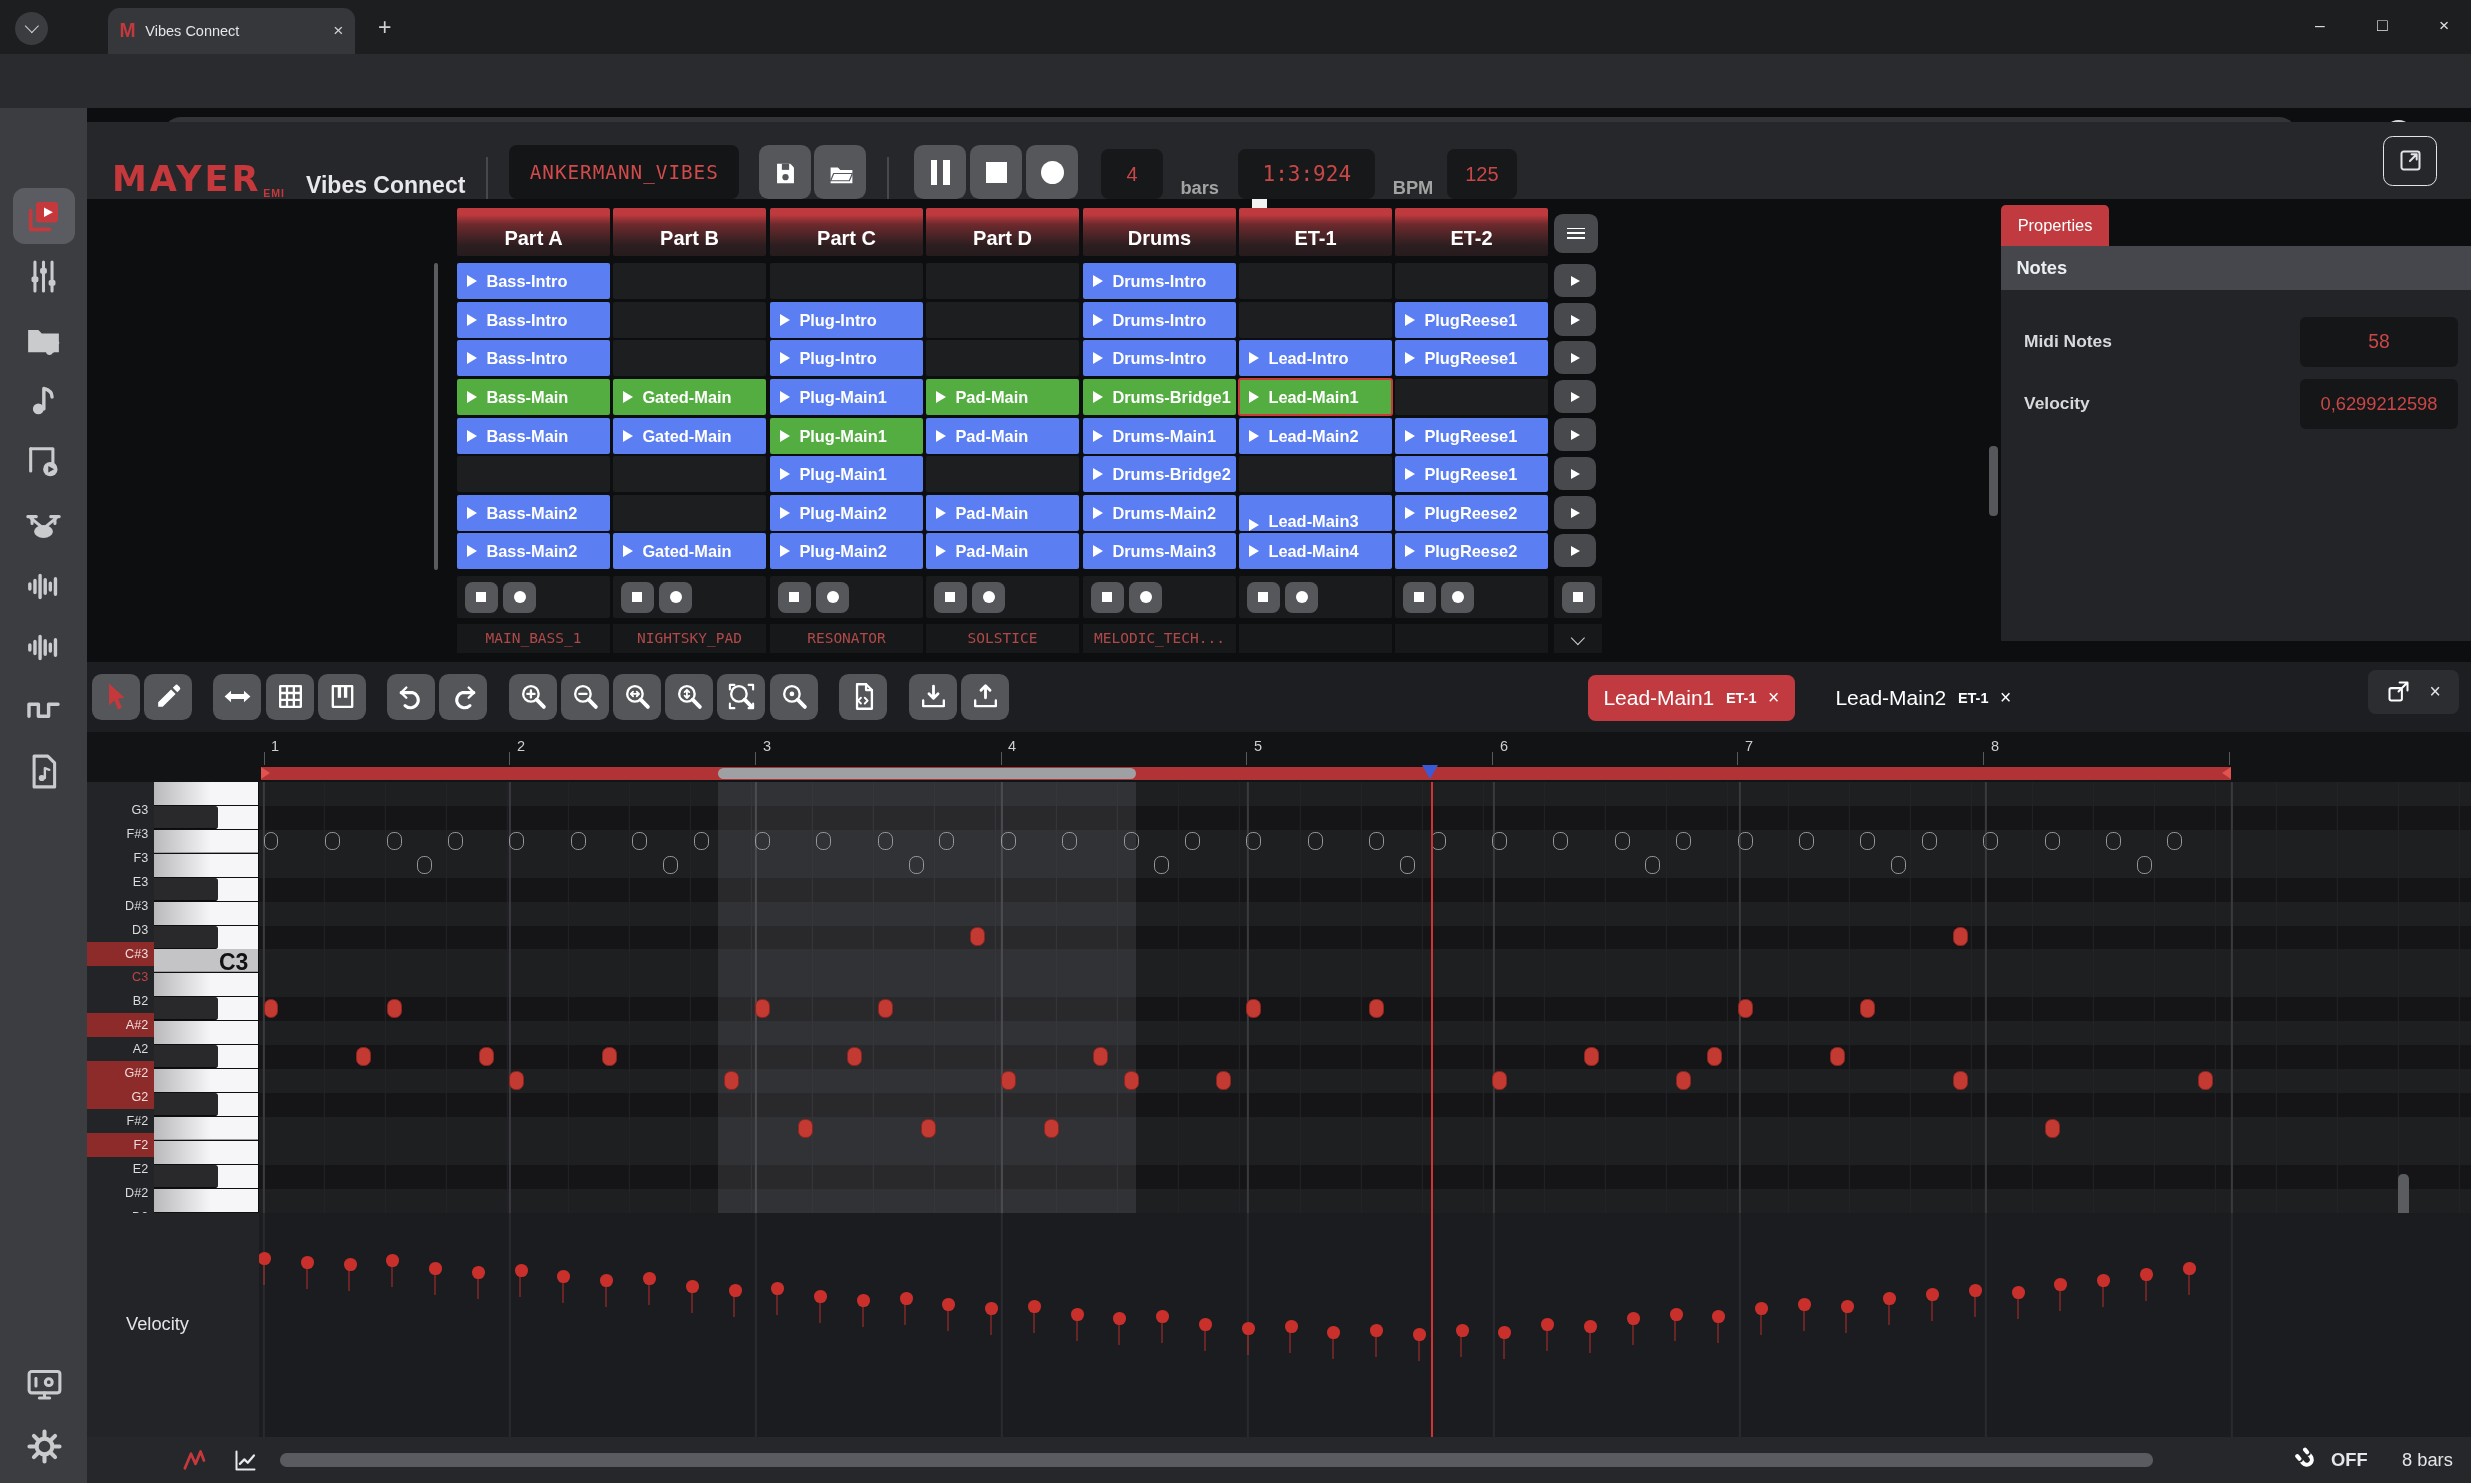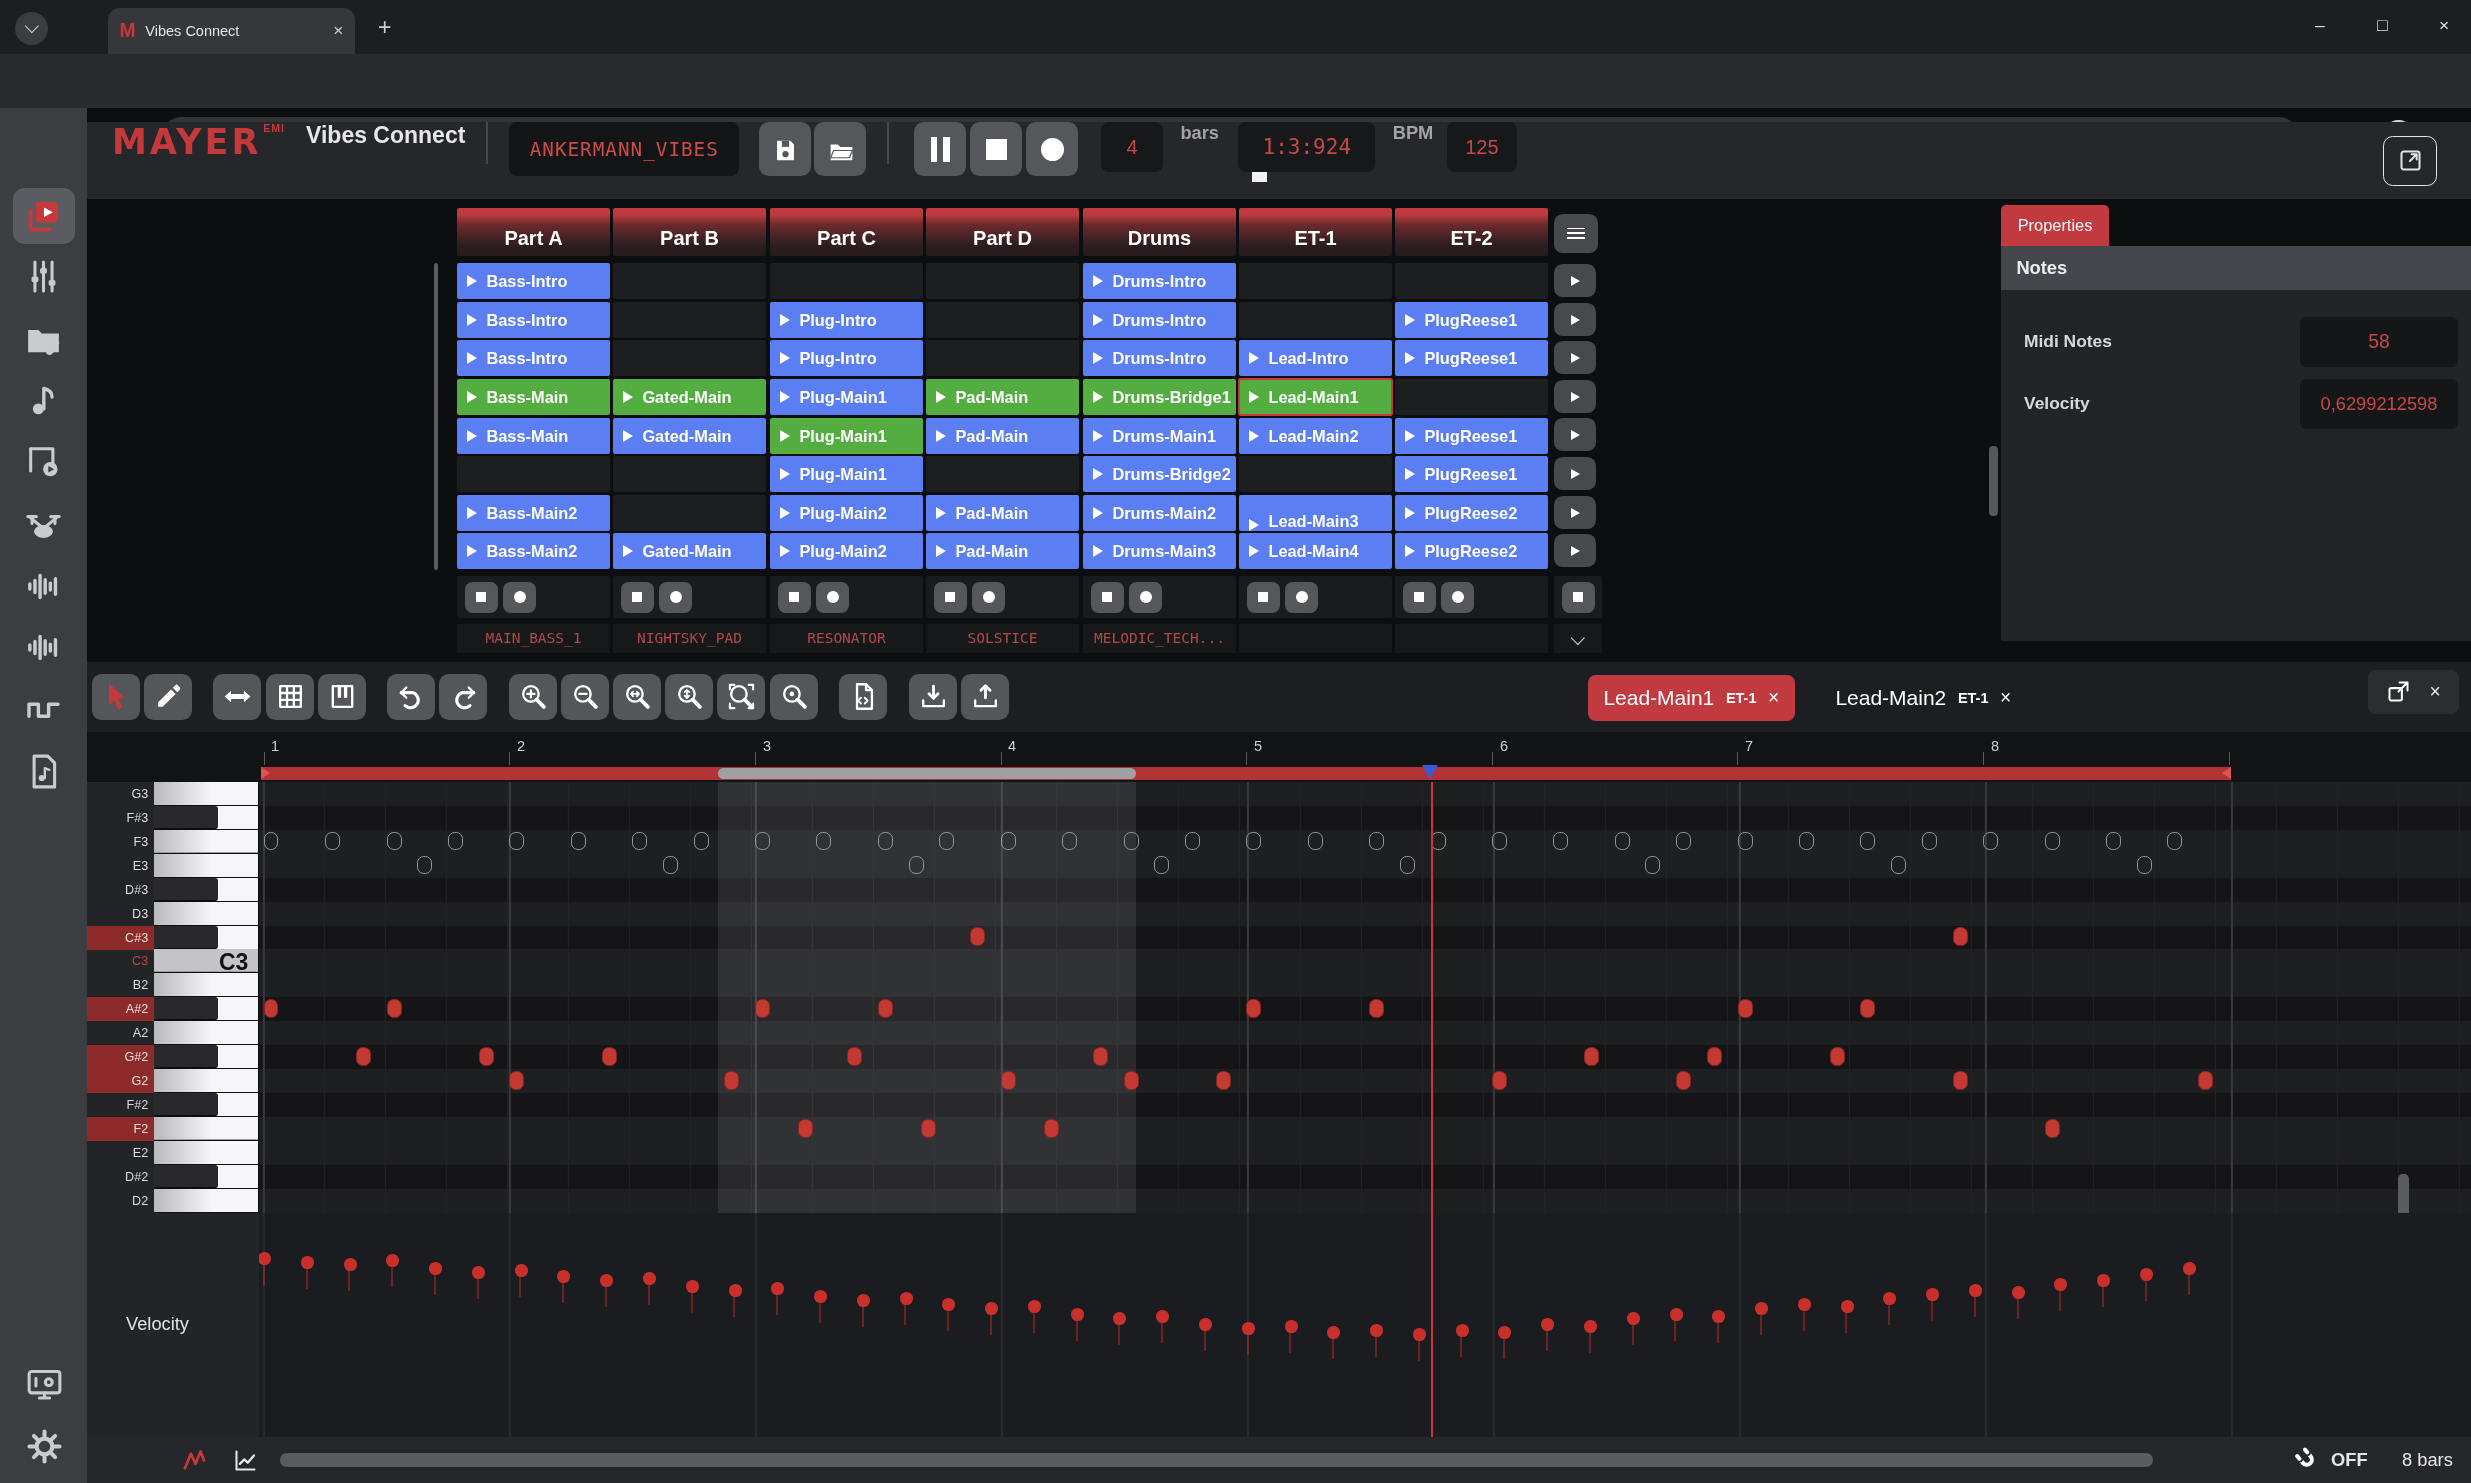--- a/index.html
+++ b/index.html
@@ -33,21 +33,21 @@
 
   
   #sidebar { left:0; top:108px; width:87px; height:1375px; background:#3b3d40; }
   .side-item { position:absolute; left:12.6px; width:62px; height:56px; border-radius:11.6px;
     display:flex; align-items:center; justify-content:center; }
   .side-item.active { background:#5a5c61; }
   .side-item svg { width:41px; height:41px; }
 
   
   #app-header { left:87px; top:122px; width:2385px; height:77px; background:#26272a;
-    display:flex; align-items:flex-start; }
+    display:flex; align-items:flex-end; }
   #logo { margin-left:25px; font-size:35px; font-weight:800; letter-spacing:2.9px; color:#c5393c;
     font-family:"DejaVu Sans", sans-serif; }
   #logo-sub { font-size:10.6px; font-weight:700; color:#c5393c; margin-left:1.9px; letter-spacing:1px; }
   #app-title { margin-left:21px; font-size:23px; font-weight:700; color:#e8e8ea; }
   .hsep { width:1.9px; height:42px; background:#46484c; margin:0 21px; }
   #project-pill { width:230px; height:54px; background:#141517; border-radius:7.7px;
     display:flex; align-items:center; justify-content:center; }
   #project-name { color:#d14b4b; font-size:19.3px; font-family:"DejaVu Sans Mono", monospace; letter-spacing:1px; }
   .hbtn { width:52px; height:54px; border-radius:9.7px; background:#55575b; margin-left:3.9px;
     display:flex; align-items:center; justify-content:center; }
@@ -128,21 +128,21 @@
     border-bottom:6.8px solid transparent; border-left:9.7px solid #e0534f; }
   #loop-region:after { content:""; position:absolute; right:0; top:0; border-top:6.8px solid transparent;
     border-bottom:6.8px solid transparent; border-right:9.7px solid #e0534f; }
   #loop-grey-thumb { position:absolute; left:632px; top:2.9px; width:416px; height:11.6px; background:#9fa0a4;
     border-radius:5.8px; }
 
   #roll-labels { left:87px; top:782px; width:68px; height:431px; background:#232427; }
   #roll-keys { left:154px; top:782px; width:104px; height:431px; background:#0f0f10; }
   #roll-canvas { left:259px; top:782px; width:2213px; height:431px; background:#161719; overflow:hidden; }
   .rl-row { position:absolute; left:0; width:68px; display:flex; align-items:center; justify-content:flex-end;
-    padding-right:6.8px; color:#dcdcde; font-size:12.6px; }
+    padding-right:6.8px; color:#dcdcde; font-size:12.6px;margin-top:16px; }
   .rl-row.red { background:#8d2a2a; color:#f2dcdc; }
   .rl-row.redtext { color:#c14444; }
   .key-row { position:absolute; left:0; width:104px; background:linear-gradient(90deg,#b9b9bb,#f6f6f8 55%); }
   .key-row.bborder { border-bottom:1px solid #9a9a9c; }
   .key-black { position:absolute; left:0; top:0; width:64px; height:100%; background:#29292b;
     border-radius:0 2.9px 2.9px 0; border-bottom:1.9px solid #0c0c0d; }
   .key-row.hover { background:#c4c4c6; color:#111; font-weight:700; font-size:23px;
     text-align:right; padding-right:9.7px; }
   .roll-row { position:absolute; left:0; width:2213px; }
   .roll-row.w { background:#1e1f21; } .roll-row.b { background:#151517; }

